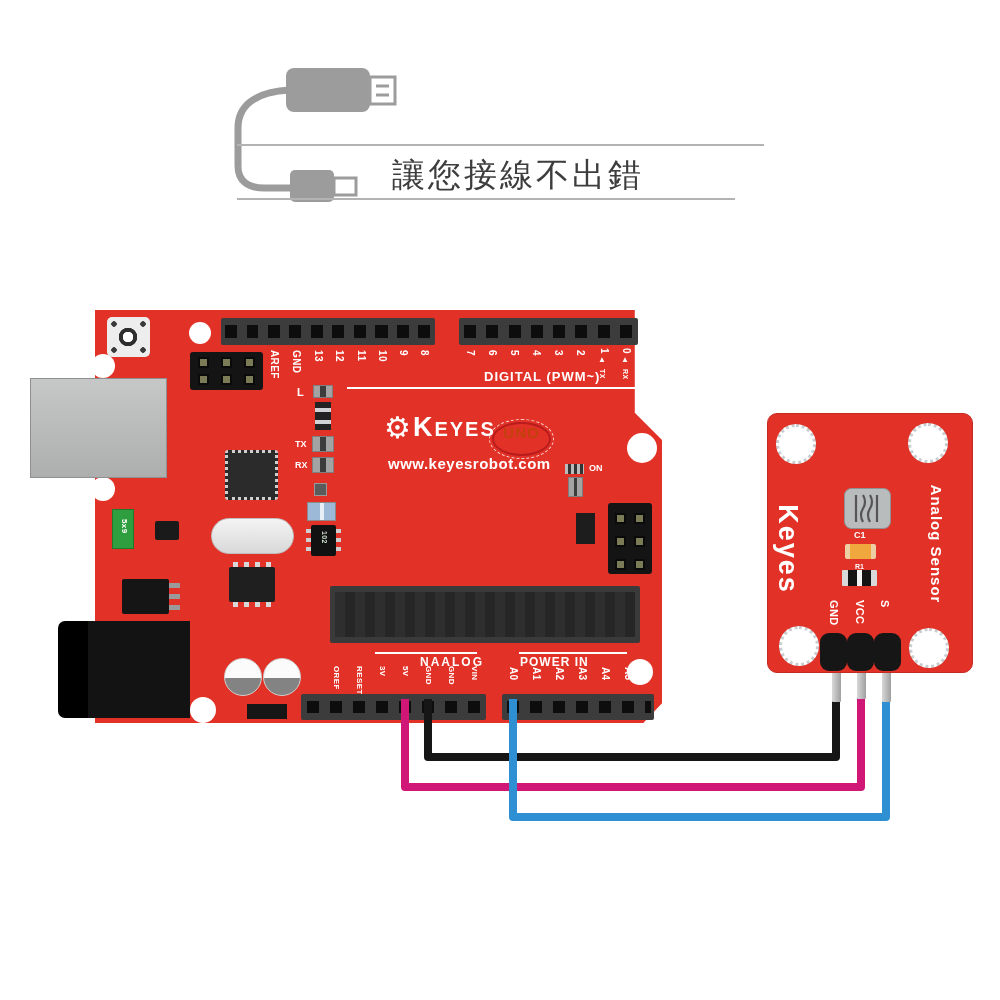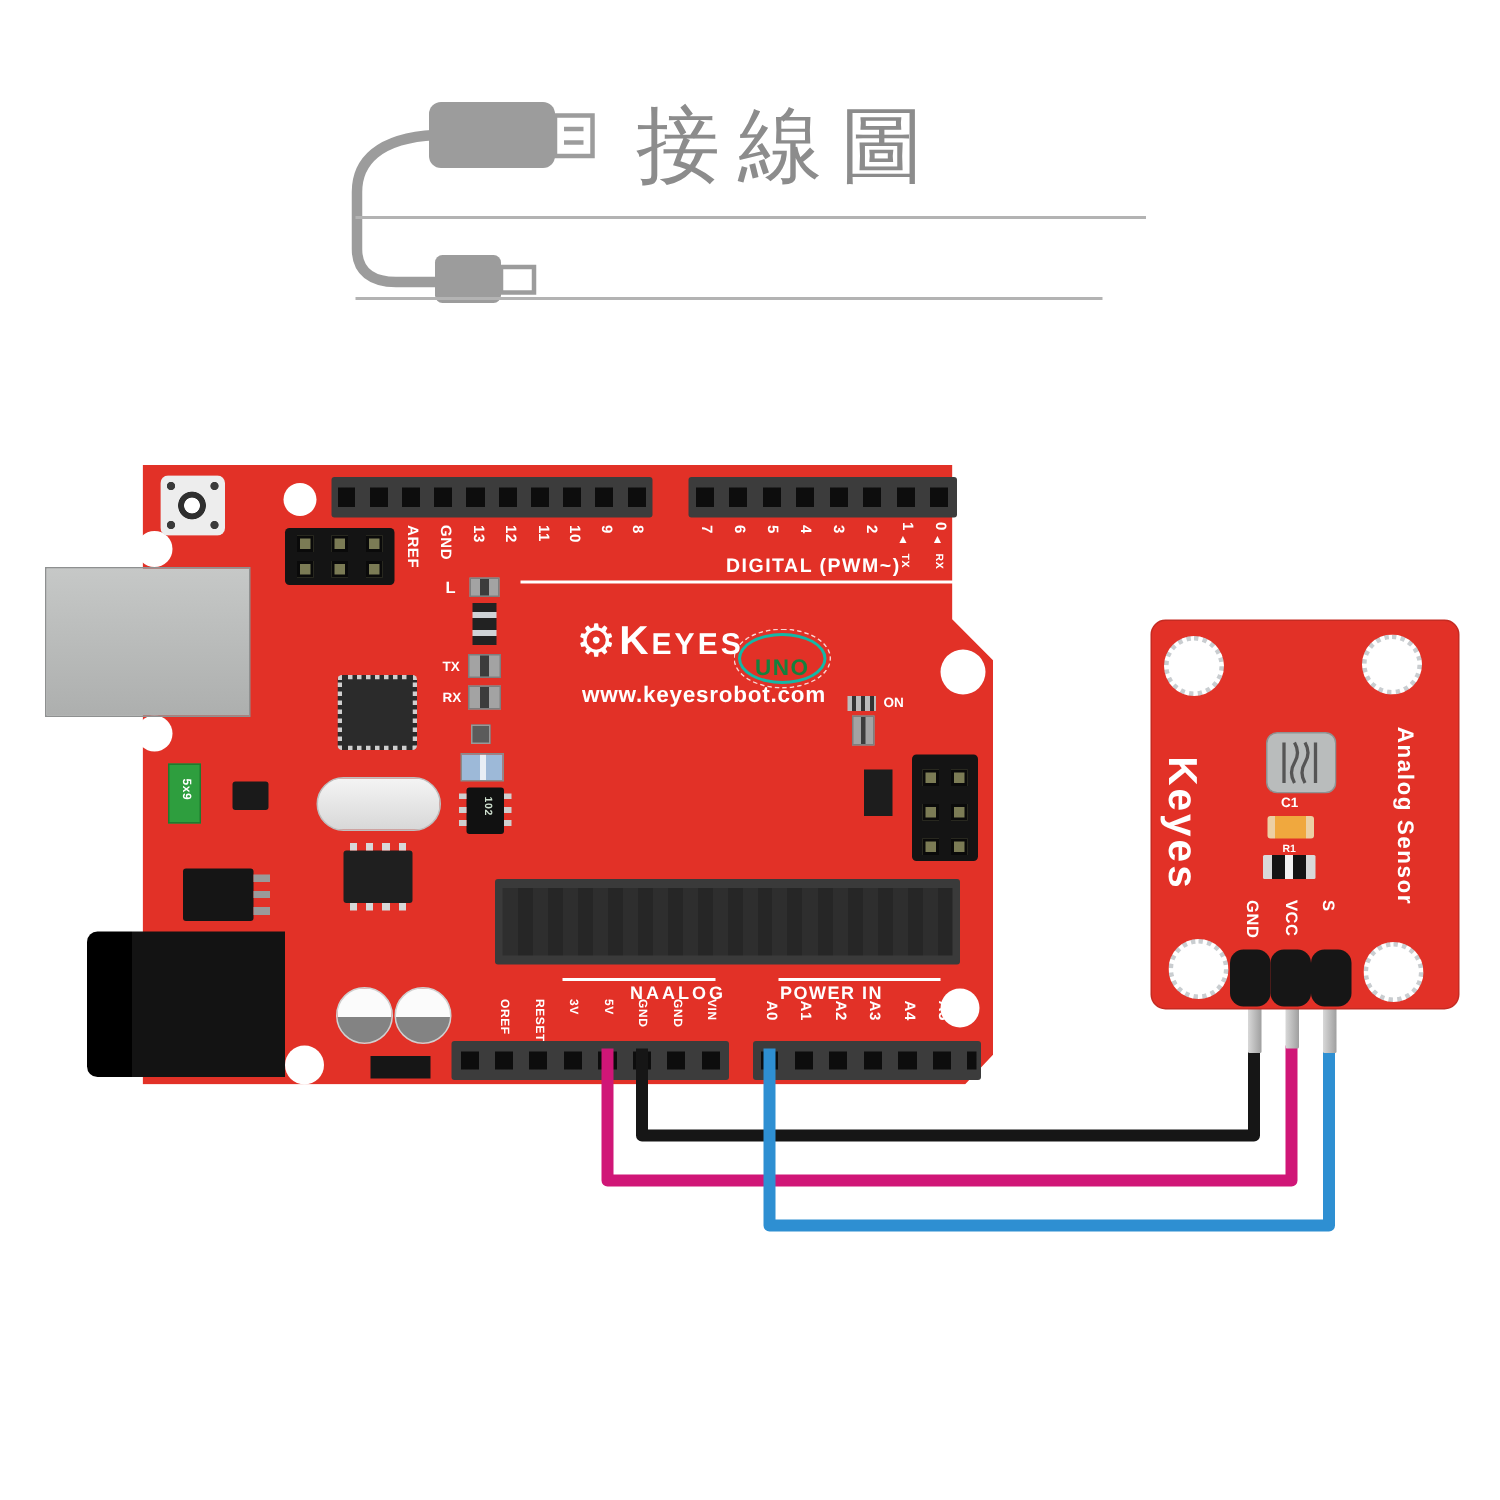--- a/index.html
+++ b/index.html
@@ -33,40 +33,40 @@
   .soic{position:absolute;background:#1f1f1f;border-radius:2px;}
   .soic::before,.soic::after{content:"";position:absolute;left:4px;right:4px;height:5px;
     background:repeating-linear-gradient(90deg,#d8d8d8 0 5px,transparent 5px 11px);}
   .soic::before{top:-5px;} .soic::after{bottom:-5px;}
   .ic102{position:absolute;background:#111;border-radius:2px;}
   .ic102::before,.ic102::after{content:"";position:absolute;top:4px;bottom:4px;width:5px;
     background:repeating-linear-gradient(180deg,#cfcfcf 0 4px,transparent 4px 9px);}
   .ic102::before{left:-5px;} .ic102::after{right:-5px;}
   .brand{color:#fff;font-weight:bold;font-size:20px;letter-spacing:2px;}
   .brand::first-letter{font-size:27px;}
-  .uno{position:absolute;border:2px solid #14b8a6;border-radius:50%;color:#15803d;font-weight:bold;
-    font-size:15px;display:flex;align-items:flex-end;justify-content:center;letter-spacing:1px;}
+  .uno{position:absolute;border:2px solid #b91c1c;border-radius:50%;color:#c2410c;font-weight:bold;
+    font-size:15px;display:flex;align-items:flex-start;justify-content:center;letter-spacing:1px;}
   .uno::before{content:"";position:absolute;inset:-5px;border:1px dashed #fff;border-radius:50%;opacity:.8;}
 </style>
 </head>
 <body>
 
 <div class="canvas">
 
   <svg class="abs" style="left:218px;top:50px;" width="200" height="160" viewBox="0 0 200 160">
     <path d="M 72 40 C 34 42 20 58 20 78 L 20 116 C 20 131 30 138 46 138 L 76 138" fill="none" stroke="#9c9c9c" stroke-width="7" stroke-linecap="round"></path>
     <rect x="68" y="18" width="84" height="44" rx="8" fill="#9c9c9c"></rect>
     <rect x="152" y="27" width="25" height="27" fill="#fff" stroke="#9c9c9c" stroke-width="3"></rect>
     <line x1="158" y1="36" x2="171" y2="36" stroke="#9c9c9c" stroke-width="3"></line>
     <line x1="158" y1="45" x2="171" y2="45" stroke="#9c9c9c" stroke-width="3"></line>
     <rect x="72" y="120" width="44" height="32" rx="5" fill="#9c9c9c"></rect>
     <rect x="116" y="128" width="22" height="17" fill="#fff" stroke="#9c9c9c" stroke-width="3"></rect>
   </svg>
-  <div class="title" style="left:424px;top:60px;">接線圖</div>
   <div class="hline" style="left:237px;top:144px;width:527px;"></div>
+  <div class="subtitle" style="left:392px;top:153px;">讓您接線不出錯</div>
   <div class="hline" style="left:237px;top:198px;width:498px;"></div>
 
   <div class="board" style="left:95px;top:310px;width:567px;height:413px;
        clip-path:polygon(0 0,95.2% 0,95.2% 24.9%,100% 31.5%,100% 95.2%,96.7% 100%,0 100%);"></div>
 
   <div class="mhole" style="left:91px;top:354px;width:24px;height:24px;"></div>
   <div class="mhole" style="left:91px;top:477px;width:24px;height:24px;"></div>
   <div class="abs" style="left:30px;top:378px;width:137px;height:100px;background:linear-gradient(180deg,#c6c8c7,#adafae);border:1px solid #8e9090;box-sizing:border-box;"></div>
   <div class="abs" style="left:58px;top:621px;width:132px;height:97px;background:linear-gradient(90deg,#000 0 30px,#131313 30px);border-radius:7px 0 0 7px;"></div>
 

